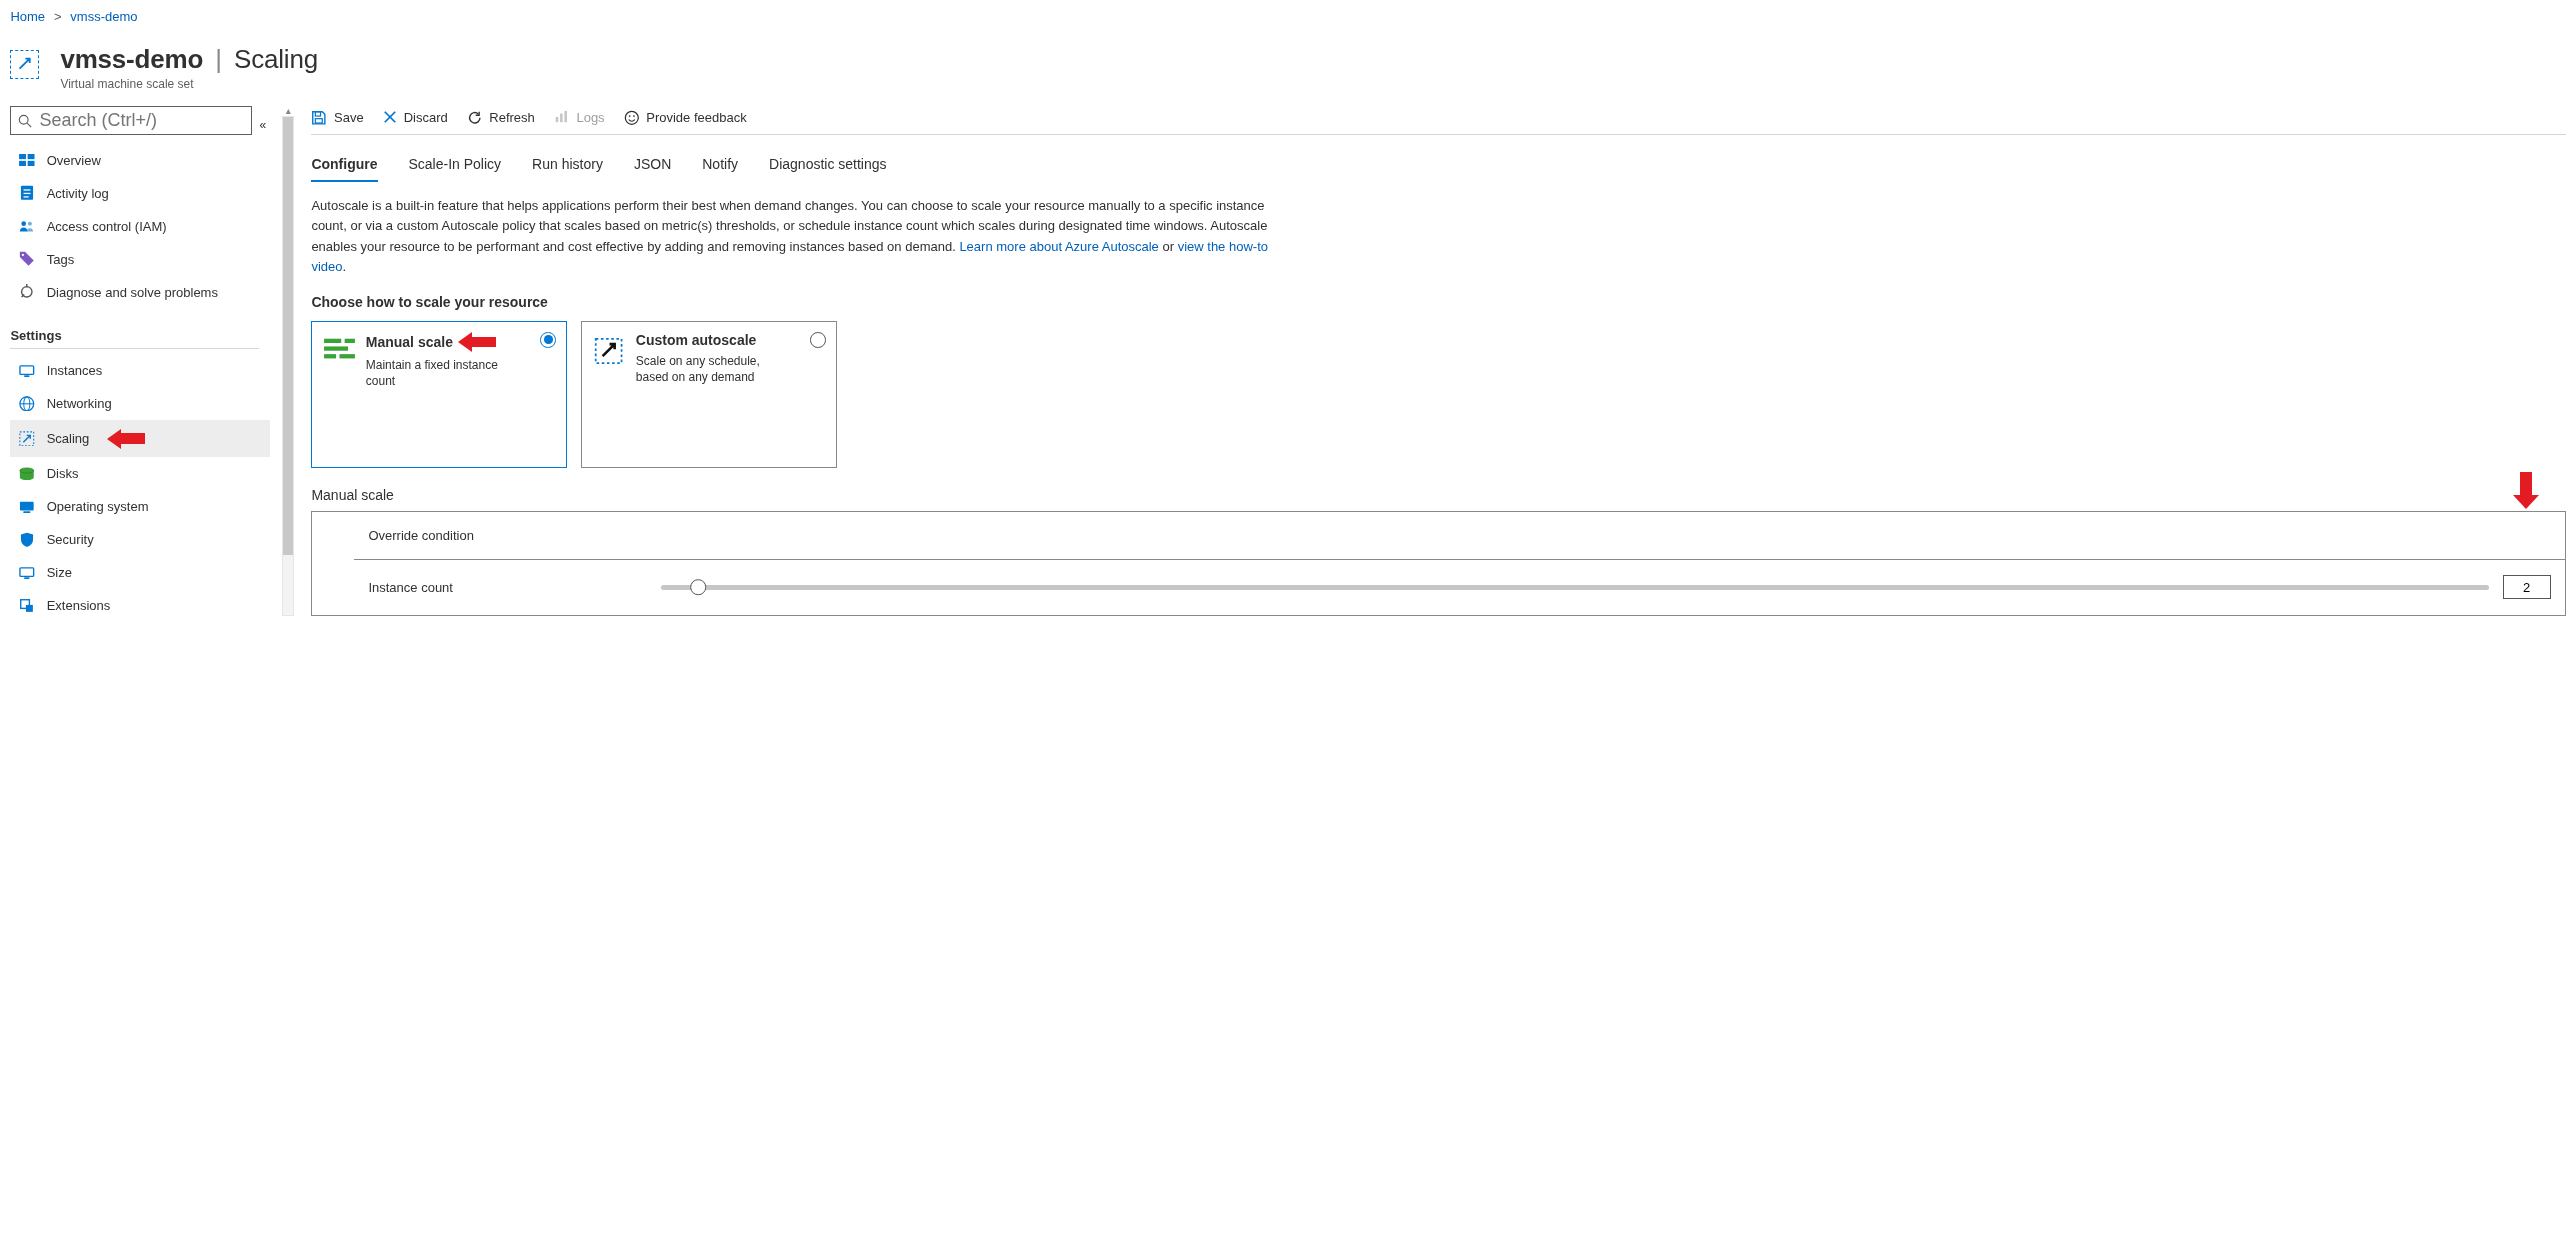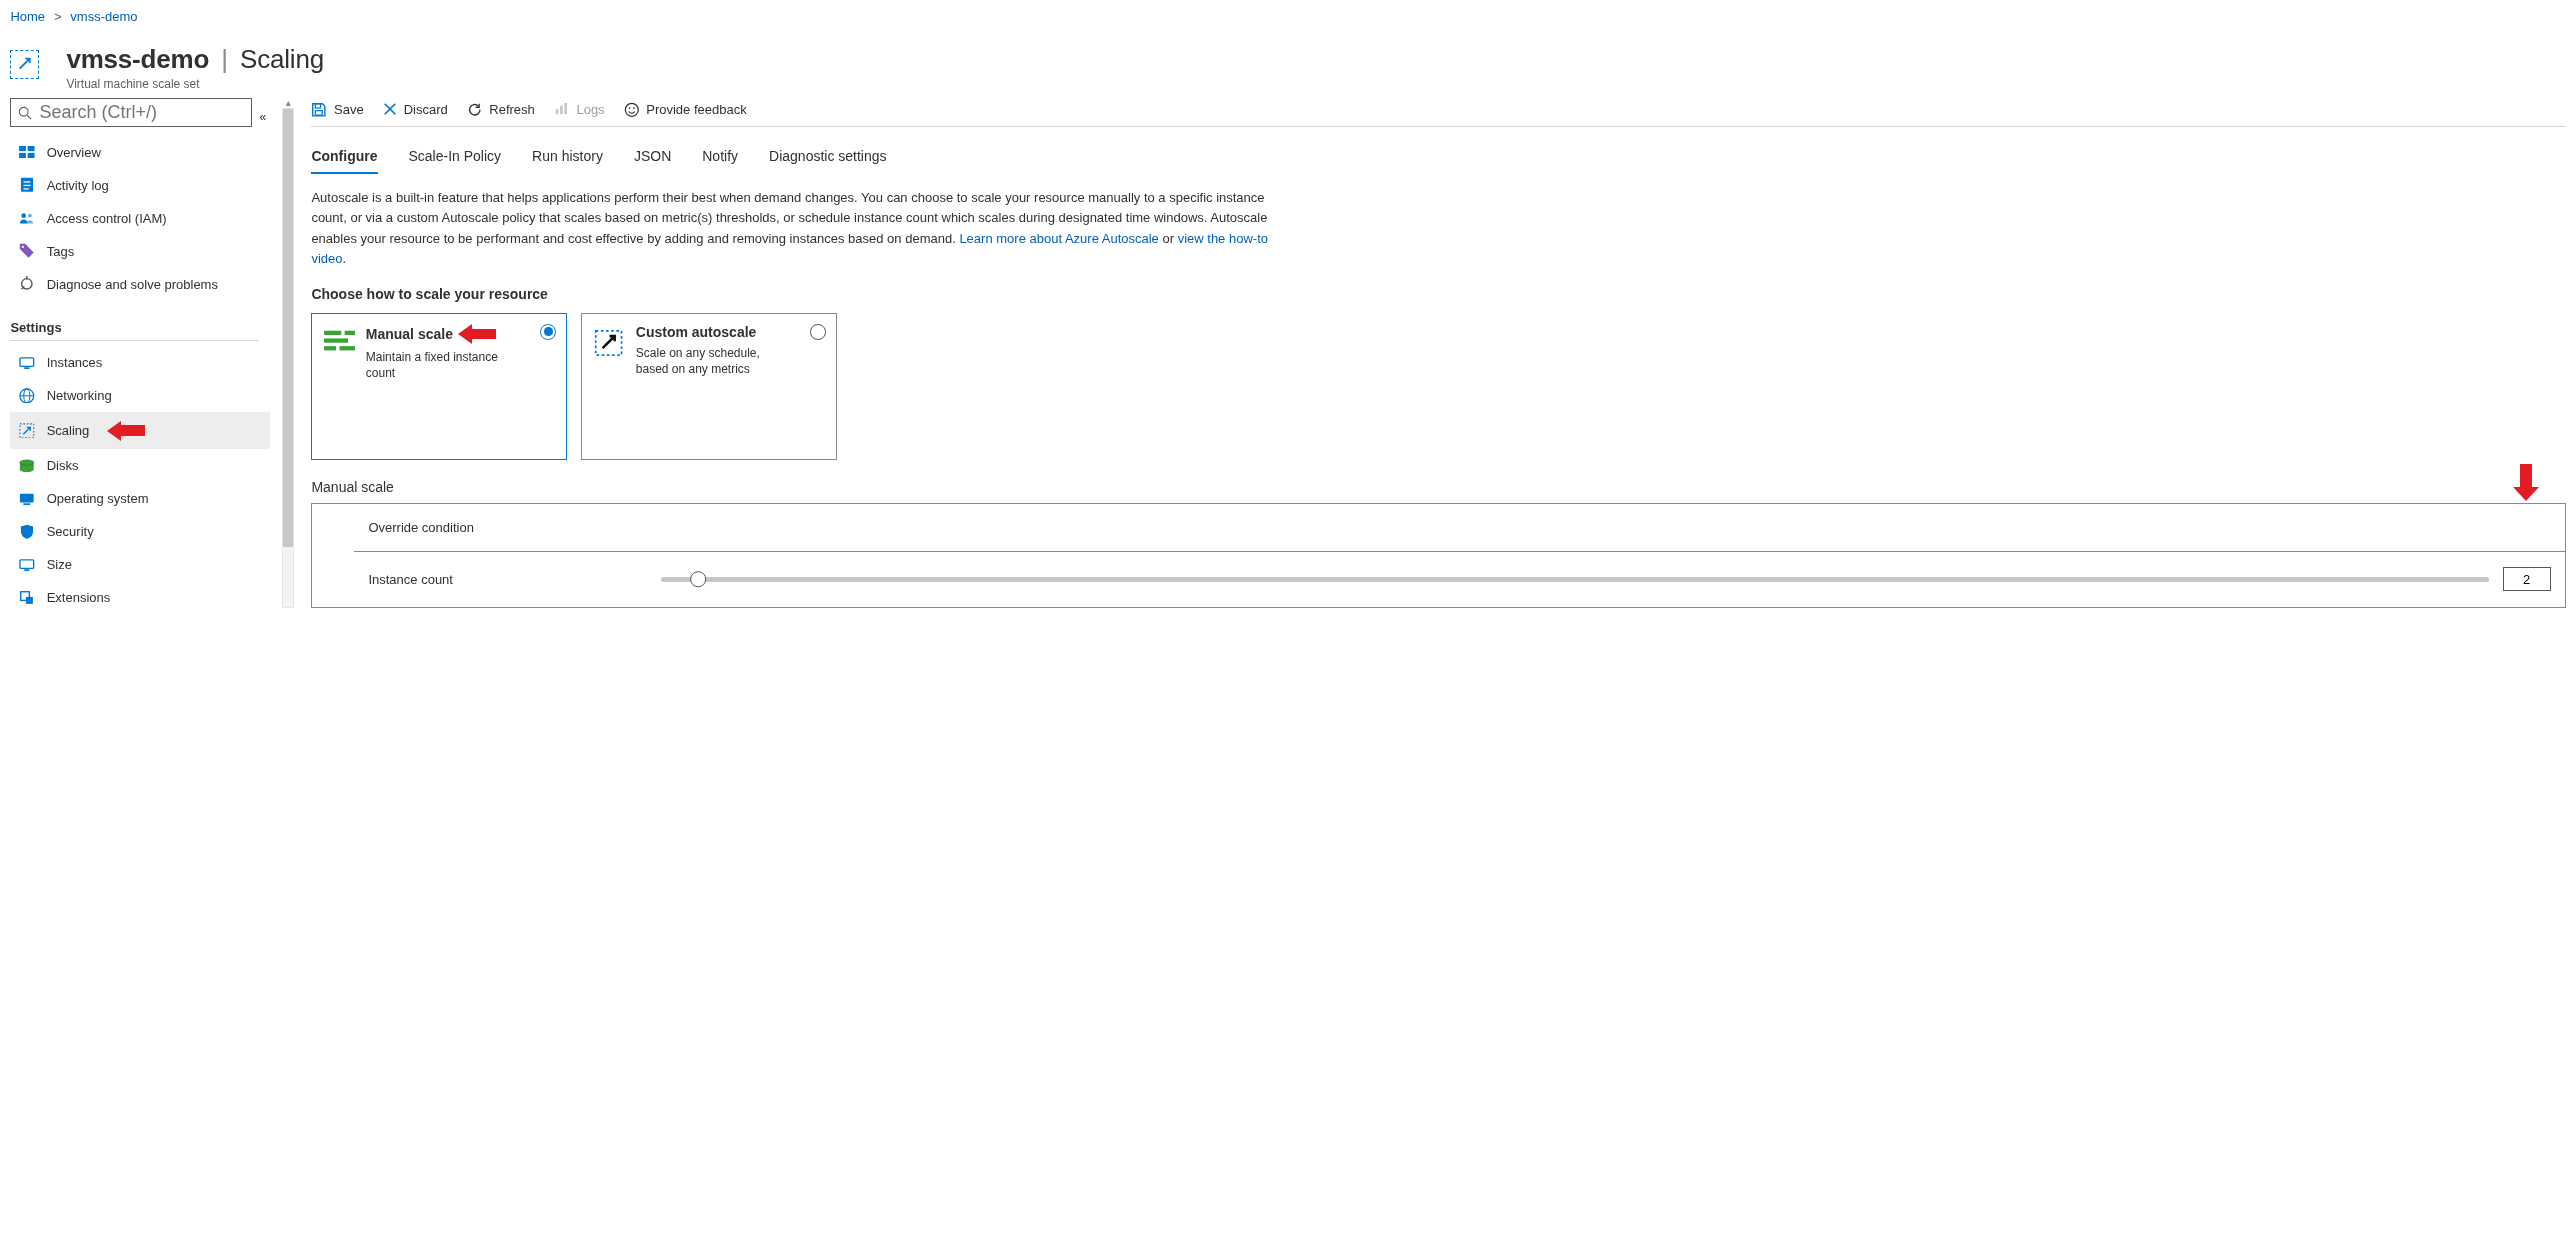--- a/index.html
+++ b/index.html
@@ -12,21 +12,21 @@
   }
   a { color: #0060b9; text-decoration: none; }
 
   .page { padding: 7px 10.4px 17.3px 10.4px; }
 
   
   .breadcrumb { font-size: 13px; padding: 1.7px 0 8.7px 0; }
   .bc-sep { color: #605e5c; margin: 0 5.2px; }
 
   
-  .header-row { display: flex; align-items: flex-start; gap: 27px; margin: 12px 0 7px 0; }
+  .header-row { display: flex; align-items: flex-start; gap: 21px; margin: 12px 0 15px 0; }
   .header-icon {
     width: 29px; height: 29px; margin-top: 5.2px;
     border: 1.7px dashed #0078d4; display:flex; align-items:center; justify-content:center;
     color:#0078d4;
   }
   .header-title { font-size: 26px; font-weight: 600; letter-spacing: -0.2px; }
   .header-title .sep { font-weight: 300; color: #888; margin: 0 5.2px; }
   .header-title .sub { font-weight: 400; }
   .header-subtype { font-size: 12px; color: #605e5c; margin-top: 1.7px; }
 
@@ -413,21 +413,21 @@
         <div class="card">
           <div class="card-radio"></div>
           <div class="card-icon">
             <svg width="31" height="28" viewBox="0 0 36 32">
                 <rect x="2" y="2" width="30" height="28" fill="none" stroke="#0078d4" stroke-width="2" stroke-dasharray="3 3"></rect>
                 <path d="M10 22 L24 8 M18 8 h6 v6" fill="none" stroke="#111" stroke-width="3"></path>
               </svg>
           </div>
           <div>
             <div class="card-title">Custom autoscale</div>
-            <div class="card-desc">Scale on any schedule, based on any metrics</div>
+            <div class="card-desc">Scale on any schedule, based on any demand</div>
           </div>
         </div>
       </div>
 
       <div class="ms-heading">Manual scale</div>
       <div class="ms-box" style="position:relative;padding-left:42px;">
         <div class="ms-row">
           <span>Override condition</span>
         </div>
         <div class="ms-row">

